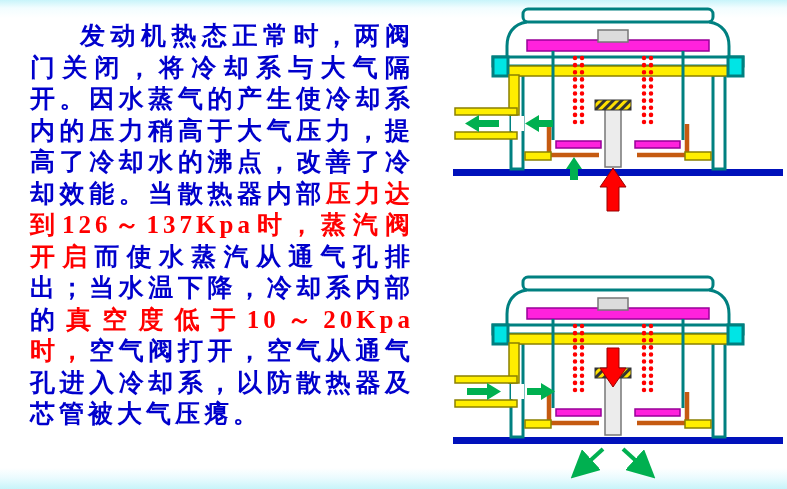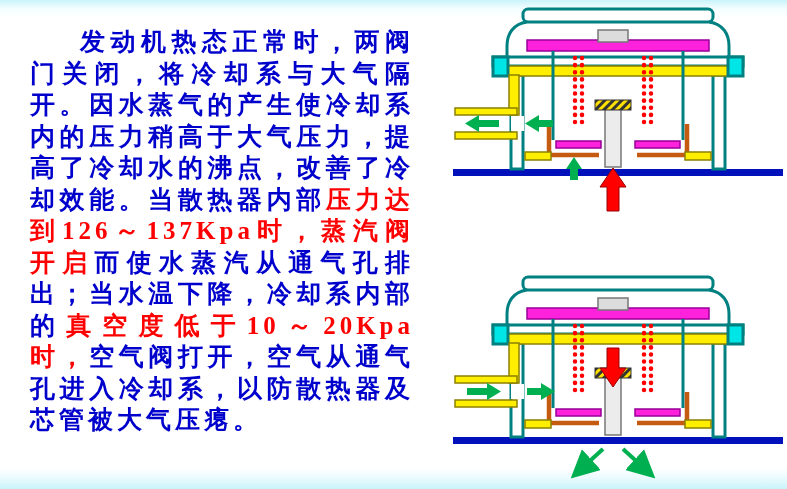--- a/index.html
+++ b/index.html
@@ -11,21 +11,21 @@
       #ffffff 18px,
       #ffffff 468px,
       #eafbfe 478px,
       var(--background-edge,#C8F4FA) 489px);
     font-family:"Liberation Serif","DejaVu Serif",serif;
   }
   .slide{position:relative;width:787px;height:489px;}
 
   
   .textblock{
-    position:absolute;left:30px;top:26px;width:384px;
+    position:absolute;left:30px;top:20px;width:384px;
     font-size:25px;font-weight:bold;line-height:31.5px;
     letter-spacing:4px;text-align:justify;
   }
   .textblock p{margin:0;text-indent:2em;}
   .seg-blue{color:var(--text-blue,#0000CC);}
   .seg-red{color:var(--text-red,#FF0000);}
 
   
   .diagram{position:absolute;width:332px;height:215px;}
   .diagram-top{left:452px;top:4px;}

